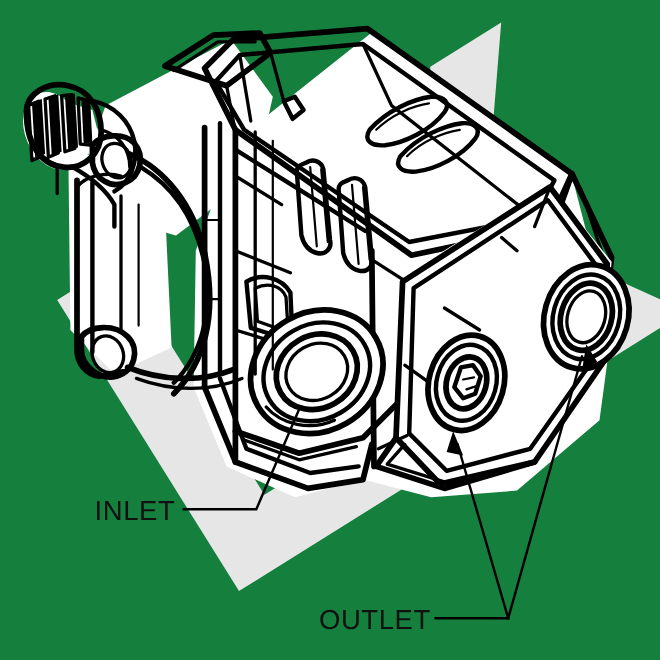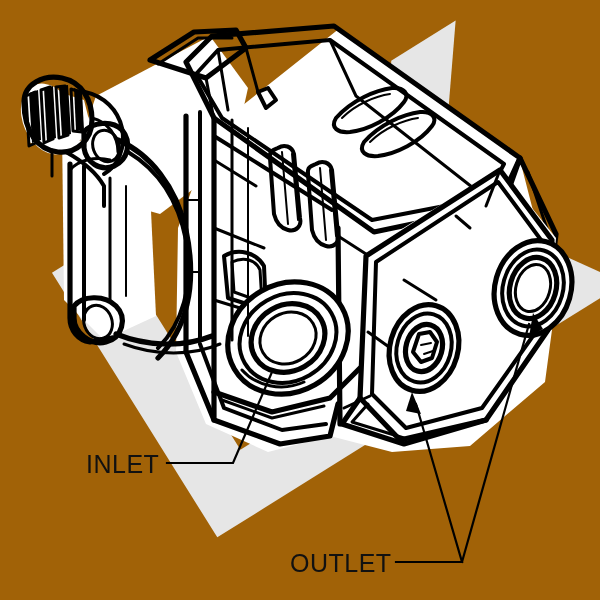--- a/index.html
+++ b/index.html
@@ -11,21 +11,21 @@
   body {
     width: 600px;
     height: 600px;
     overflow: hidden;
     font-family: "Liberation Sans", sans-serif;
   }
   #figure-root {
     position: relative;
     width: 600px;
     height: 600px;
-    background: #a16207;
+    background: #15803d;
   }
   #figure-svg {
     position: absolute;
     left: 0;
     top: 0;
     display: block;
   }
   .wm { fill: #e6e6e6; stroke: none; }
   .part-fill { fill: #ffffff; }
   .ln { fill: none; stroke: #000000; stroke-linecap: round; stroke-linejoin: round; }

